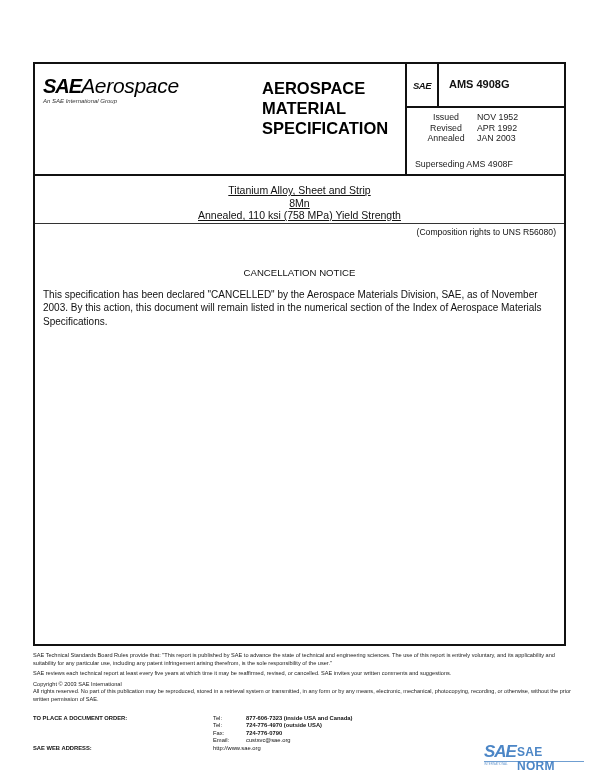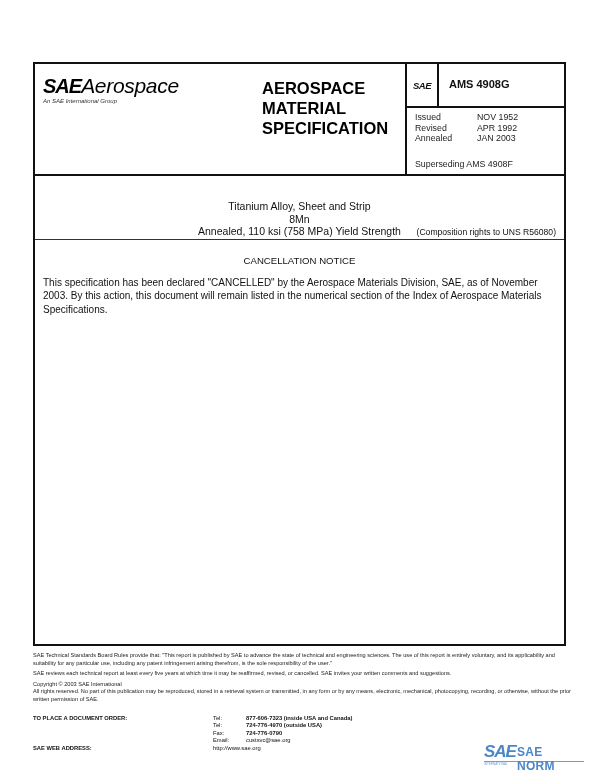--- a/index.html
+++ b/index.html
@@ -22,29 +22,29 @@
     .logo-sub { font-style: italic; font-size: 6px; color: #333; margin-top: 0px; }
 
     .spec-title { position: absolute; left: 227px; top: 14px; font-weight: bold; font-size: 16.5px; line-height: 20px; color: #000; }
 
     .num-row { position: absolute; left: 0; top: 0; width: 157px; height: 44px; border-bottom: 2px solid #111; }
     .num-logo-cell { position: absolute; left: 0; top: 0; width: 32px; height: 42px; border-right: 2px solid #111; display: flex; align-items: center; justify-content: center; }
     .num-logo { font-weight: bold; font-style: italic; font-size: 9.5px; letter-spacing: -0.5px; }
     .num-text { position: absolute; left: 42px; top: 14px; font-weight: bold; font-size: 11px; }
 
     .dates { position: absolute; left: 8px; top: 48px; font-size: 8.8px; line-height: 10.5px; color: #222; }
-    .date-row { display: flex; }
+    .date-row { display: flex; text-align: center; }
     .date-label { width: 62px; }
     .supersede { position: absolute; left: 8px; top: 95px; font-size: 8.8px; color: #222; text-align: center; }
 
-    .titlebox { position: absolute; left: 0; top: 112px; width: 529px; height: 64px; border-bottom: 1.5px solid #333; text-align: center; font-size: 10.5px; line-height: 12.5px; padding-top: 24px; color: #111; }
+    .titlebox { position: absolute; left: 0; top: 112px; width: 529px; height: 48px; border-bottom: 1.5px solid #333; text-align: center; font-size: 10.5px; line-height: 12.5px; padding-top: 8px; color: #111; text-decoration: underline; }
     .composition { position: absolute; right: 8px; top: 50px; font-size: 8.6px; color: #111; }
 
     .notice { position: absolute; left: 0; top: 176px; width: 529px; }
-    .notice-title { text-align: center; font-size: 9.6px; margin-top: 15px; color: #111; }
+    .notice-title { text-align: center; font-size: 9.6px; margin-top: 27px; color: #111; }
     .notice-body { font-size: 10px; line-height: 13.3px; margin: 10px 8px 0 8px; color: #111; }
 
     
     .footer { position: absolute; left: 33px; top: 652px; width: 540px; font-size: 5.6px; line-height: 7.6px; color: #222; }
     .footer p { margin-bottom: 3px; }
     .footer .tight { margin-bottom: 0; }
 
     .order { position: absolute; left: 33px; top: 715px; font-size: 5.8px; line-height: 7.4px; color: #111; }
     .order-label { position: absolute; left: 0; width: 180px; font-weight: bold; }
     .order-grid { position: absolute; left: 180px; top: 0; width: 260px; }

